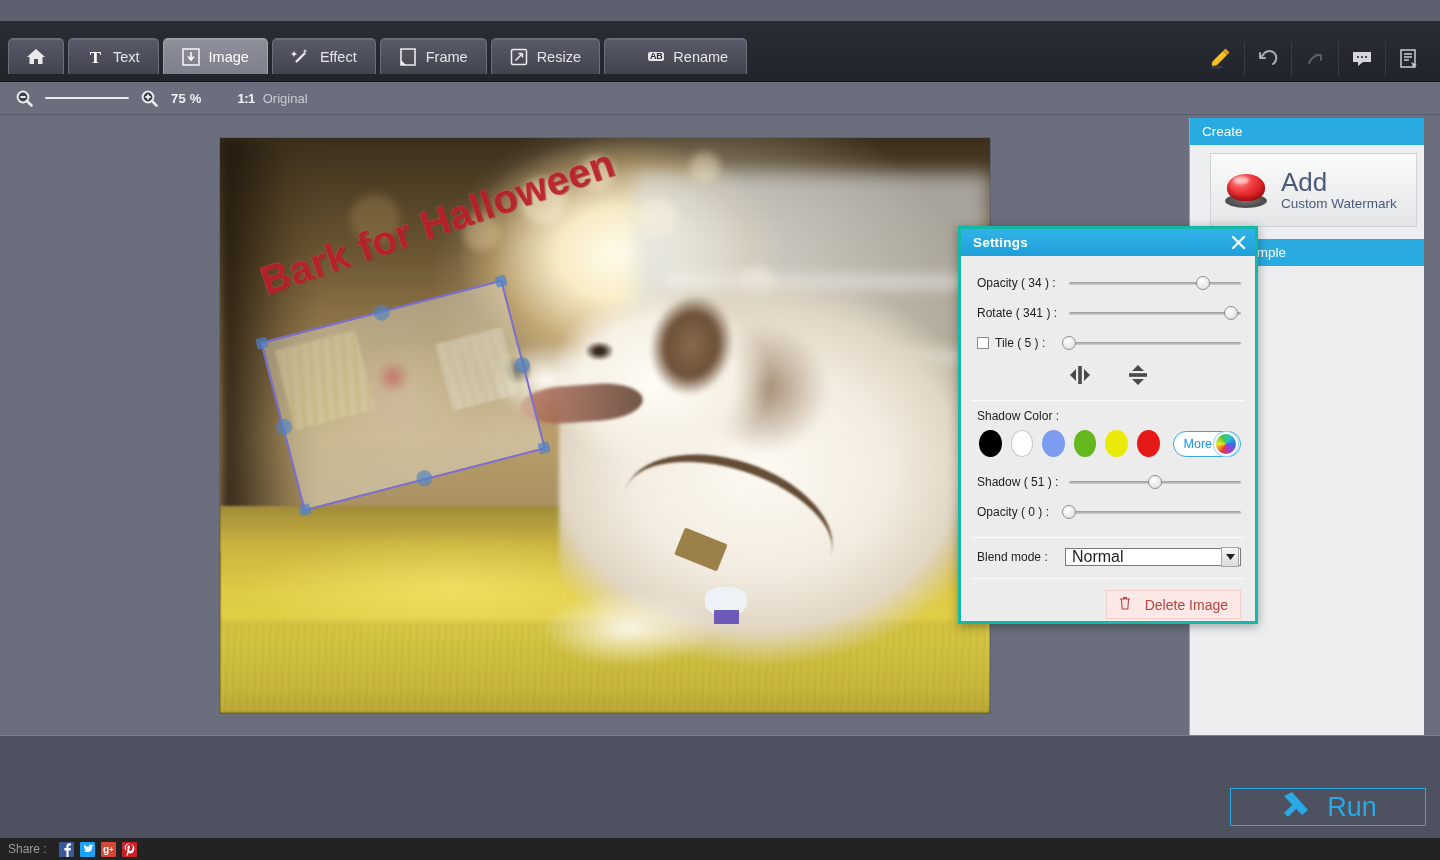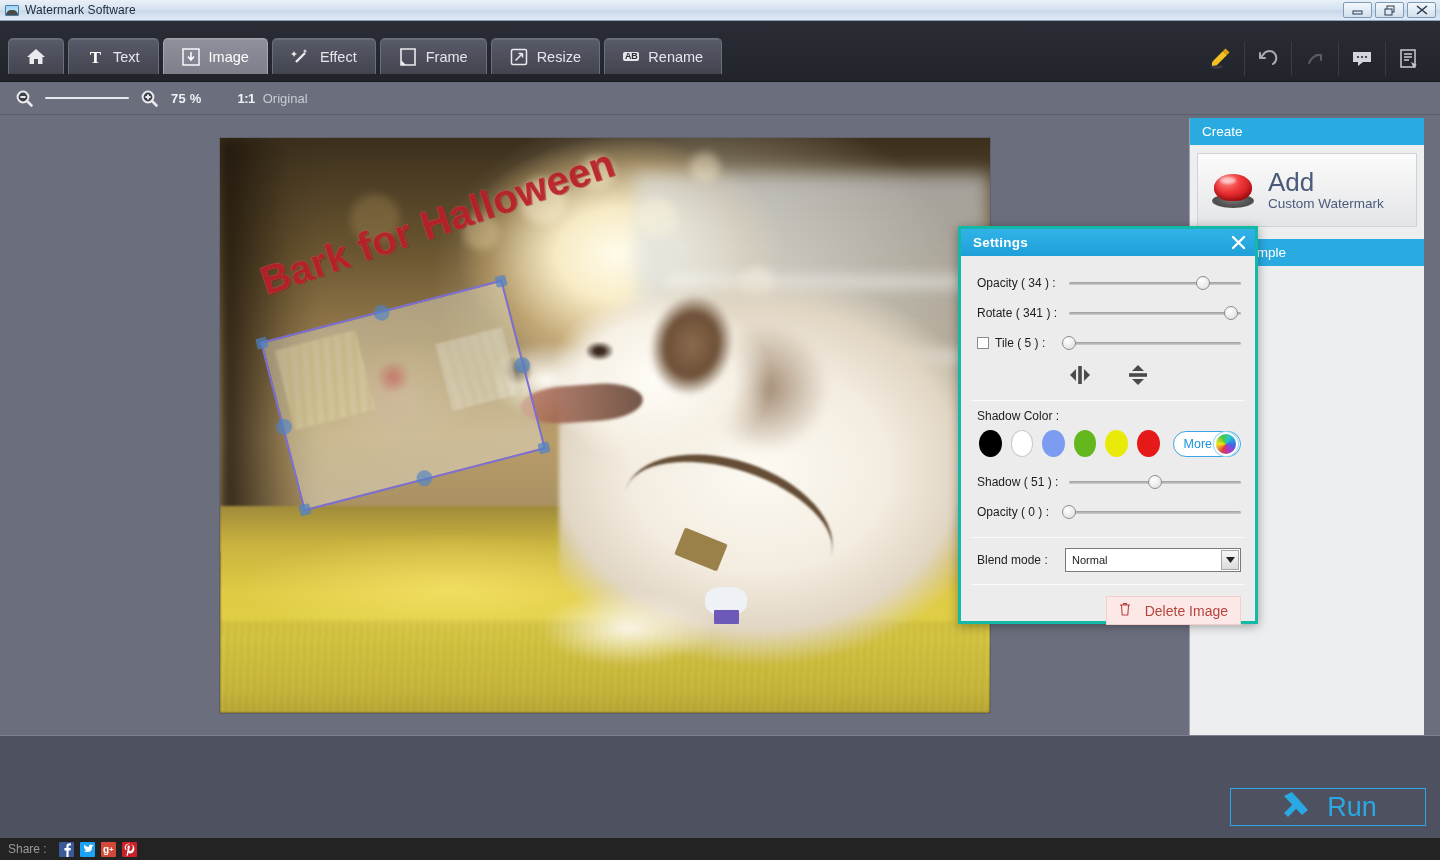--- a/index.html
+++ b/index.html
@@ -54,21 +54,21 @@
   .tab.home { padding: 0 16px; }
   .tab.active {
     background: linear-gradient(to bottom,#8d8f99,#75778294);
     background: linear-gradient(to bottom,#8e909b,#7d808b);
     border-color:#a3a5ae; color:#ffffff;
   }
   .tab .glyph { display:flex; align-items:center; justify-content:center; }
   .tab .glyph svg { display:block; }
   .ico-ab {
     background:#e6e7ea;color:#2b2d36;font-size:9px;font-weight:bold;
-    border-radius:2px;padding:0 2px;line-height:1;letter-spacing:-.3px;
+    border-radius:2px;padding:0 2px;line-height:1;letter-spacing:-.3px;margin-left:25px;
   }
 
   .righttools { position:absolute; right:8px; top:20px; display:flex; align-items:center; height:36px; }
   .rt {
     width:47px; height:34px; display:flex;align-items:center;justify-content:center;
     border-left:1px solid #3a3c45; cursor:pointer;
   }
   .rt:first-child{border-left:none;}
   .rt svg{display:block;}
 
@@ -250,21 +250,21 @@
   .rightpanel {
     position:absolute; right:16px; top:118px; width:235px; height:617px;
     background:#eceeef; border-left:1px solid #9fa3ad;
   }
   .rp-header {
     height:27px; background:#29abe2; color:#fff;
     display:flex; align-items:center; padding-left:12px;
     font-size:13.5px;
   }
   .rp-add {
-    margin: 8px 7px 0 7px; height: 74px;
+    margin: 8px 7px 0 20px; height: 74px;
     background: linear-gradient(to bottom,#fbfbfb,#e4e5e7);
     border:1px solid #cfd2d6;
     display:flex; align-items:center; padding-left:12px; gap:12px; cursor:pointer;
   }
   .redbtn { position:relative; width:46px; height:40px; flex:0 0 auto; }
   .redbtn .base {
     position:absolute; left:2px; bottom:2px; width:42px; height:14px; border-radius:50%;
     background: radial-gradient(ellipse at 50% 40%, #7a7a7a, #4b4b4b 65%, rgba(75,75,75,0) 100%);
   }
   .redbtn .cap {
@@ -328,23 +328,23 @@
     background:#fff; color:#1a93e0; font-size:12.5px; cursor:pointer; margin-left:4px;
   }
   .rainbow {
     width:20px;height:20px;border-radius:50%;
     background: conic-gradient(from 210deg, #e23b3b, #f2e71d, #4cc73f, #23c5d6, #3a6fe0, #a23ad6, #e23b3b);
     box-shadow: 0 0 0 2px #fff, 0 0 0 3px #9ad3f2;
   }
   .selectrow { display:flex; align-items:center; padding: 10px 14px 12px 16px; }
   .selectrow .lbl { width:88px; font-size:12px; }
   .ddl {
-    flex:1; height:24px; background:#fff; border:1px solid #7a7a7a;
+    flex:1; height:18px; background:#fff; border:1px solid #7a7a7a;
     display:flex; align-items:center; justify-content:space-between;
-    padding-left:6px; font-size:11px; cursor:pointer;
+    padding-left:6px; font-size:16px; cursor:pointer;
   }
   .ddl .arrowbox {
     width:18px; height:20px; margin:1px; background: linear-gradient(to bottom,#f6f6f6,#dcdcdc);
     border:1px solid #a8a8a8; display:flex; align-items:center; justify-content:center;
   }
   .delwrap { display:flex; justify-content:flex-end; padding: 11px 14px 0 0; }
   .delbtn {
     display:flex; align-items:center; gap:14px;
     background:#fce9e7; border:1px solid #f3cfcb; color:#b5433c;
     font-size:14px; padding:5px 12px; cursor:pointer;
@@ -368,45 +368,20 @@
   .sicon {
     width:15px;height:15px;display:flex;align-items:center;justify-content:center;
     color:#fff;font-size:11px;font-weight:bold;cursor:pointer;border-radius:1px;
   }
 </style>
 </head>
 <body>
 
 <div id="app">
 
-  <div class="titlebar">
-    <div class="tb-icon">
-      <div class="sky"></div>
-        <div class="hill"></div>
-    </div>
-    <div class="tb-title">Watermark Software</div>
-    <div class="wincontrols">
-      <div class="wc">
-        <svg width="11" height="9" viewBox="0 0 11 9">
-            <rect x="1" y="5" width="9" height="3" fill="none" stroke="#2a3b50" stroke-width="1"></rect>
-          </svg>
-      </div>
-      <div class="wc">
-        <svg width="12" height="11" viewBox="0 0 12 11">
-            <rect x="3" y="1" width="7" height="6" fill="none" stroke="#2a3b50" stroke-width="1"></rect>
-            <rect x="1" y="4" width="7" height="6" fill="#dfeaf5" stroke="#2a3b50" stroke-width="1"></rect>
-          </svg>
-      </div>
-      <div class="wc">
-        <svg width="12" height="10" viewBox="0 0 12 10">
-            <path d="M1 1 L11 9 M11 1 L1 9" stroke="#2a3b50" stroke-width="1.6" fill="none"></path>
-          </svg>
-      </div>
-    </div>
-  </div>
 
   <div class="toolbar">
     <div class="tabs">
 
       <div class="tab home">
         <span class="glyph">
           <svg width="22" height="19" viewBox="0 0 22 19">
               <path d="M11 2 L20 10 L17.5 10 L17.5 17 L13 17 L13 12 L9 12 L9 17 L4.5 17 L4.5 10 L2 10 Z" fill="#e9eaee"></path>
             </svg>
         </span>

